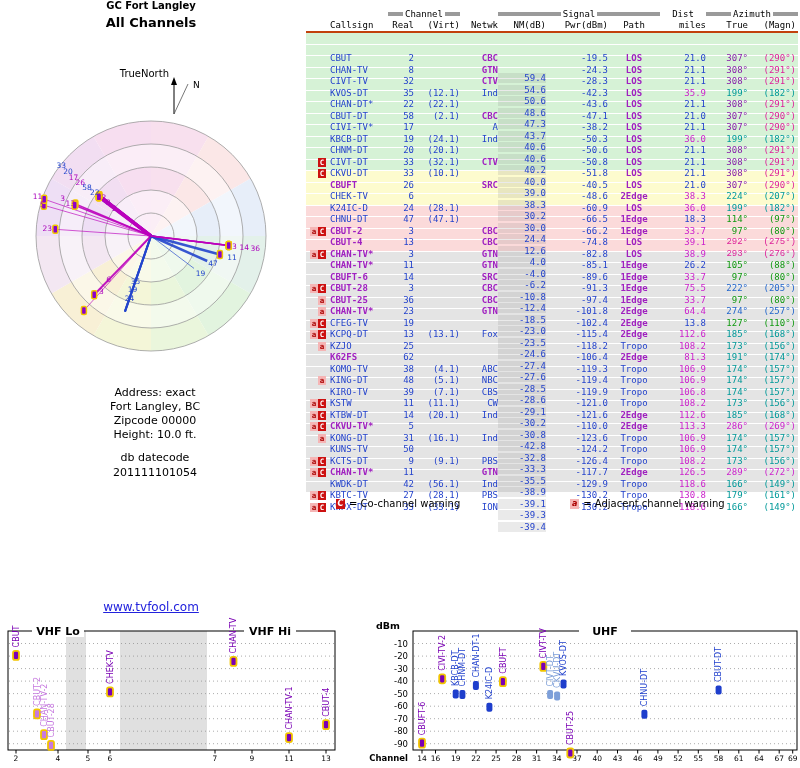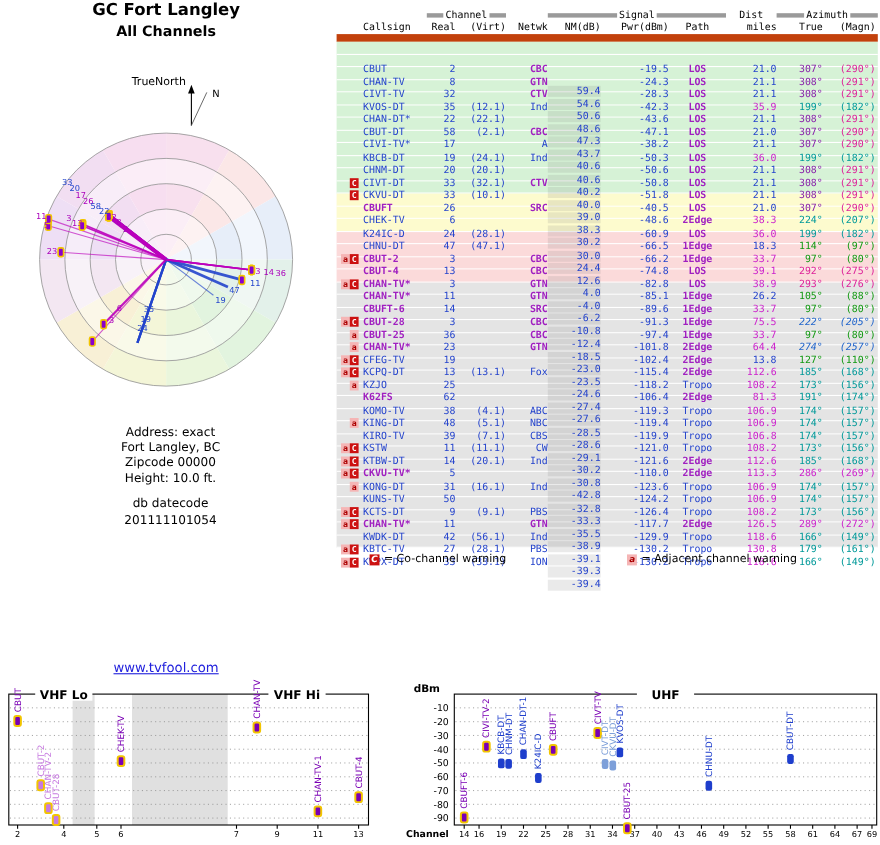--- a/index.html
+++ b/index.html
@@ -1,55 +1,55 @@
 <!DOCTYPE html>
 <html><head>
 <meta charset="utf-8">
 <style>
   html,body{margin:0;padding:0;background:#fff;}
   body{width:800px;height:768px;position:relative;font-family:"DejaVu Sans",sans-serif;overflow:hidden;}
   .abs{position:absolute;}
   
   #title-block{left:0;top:8;width:302px;text-align:center;}
-  #report-title{font-size:15px;font-weight:bold;margin:0;color:#000;}
+  #report-title{font-size:10px;font-weight:bold;margin:0;color:#000;}
   #report-subtitle{font-size:13px;font-weight:bold;margin:4px 0 0 0;color:#000;}
   #radar-wrap{left:6px;top:56px;width:290px;height:350px;}
   #criteria{left:55px;top:386px;width:200px;text-align:center;font-size:11px;color:#000;}
   #criteria .head{font-weight:bold;text-decoration:underline;margin-bottom:12px;}
   #criteria .line{line-height:14px;}
   #criteria .datecode{margin-top:8px;line-height:15px;}
   #site-link{left:0;top:600px;width:302px;text-align:center;font-size:12px;}
   #site-link a{color:#2222dd;text-decoration:underline;cursor:pointer;}
   
   #sigtable{left:306px;top:8px;width:492px;font-family:"DejaVu Sans Mono",monospace;font-size:9px;color:#000;}
   .grid{display:grid;grid-template-columns:22px 60px 26px 46px 38px 48px 62px 52px 46px 42px 48px;}
   .ghead{display:grid;grid-template-columns:82px 72px 38px 162px 46px 92px;height:11px;align-items:center;}
   .grp{display:flex;align-items:center;gap:2px;font-size:9px;}
   .grp::before,.grp::after{content:"";flex:1;height:4px;background:#9a9a9a;}
   .grp span{white-space:nowrap;}
   .gdist{text-align:center;font-size:9px;}
-  .chead{height:12px;border-bottom:7px solid #c2410c;align-items:center;}
+  .chead{height:12px;border-bottom:2px solid #c2410c;align-items:center;}
   .trow{height:11.5px;box-sizing:border-box;border-bottom:1px solid #fff;align-items:center;}
   .cell{white-space:pre;overflow:visible;line-height:10px;}
   .ra{text-align:right;}
   .ct{text-align:center;}
   .badge-cell{text-align:right;padding-right:2px;}
   .cs{padding-left:2px;}
   .nmcell{box-shadow:inset 0 0 0 99px rgba(115,115,115,0.15);margin-top:40px;}
   .bg-g{background:#d6f2d6;}
   .bg-y{background:#fdfbce;}
   .bg-p{background:#fbdada;}
   .bg-e{background:#e4e4e4;}
   .c-b{color:#2443cc;} .c-p{color:#a020c0;font-weight:bold;} .c-m{color:#cc22cc;}
   .azc-nw-t{color:#8822aa;} .azc-nw-m{color:#dd2299;}
-  .azc-pk-t,.azc-pk-m{color:#dd2299;}
+  .azc-pk-t,.azc-pk-m{color:#dd2299;font-family:Liberation Mono, monospace;}
   .azc-mg-t,.azc-mg-m{color:#cc22cc;}
   .azc-tl-t,.azc-tl-m{color:#009999;}
   .azc-gr-t,.azc-gr-m{color:#119911;}
-  .azc-bl-t,.azc-bl-m{color:#2266cc;font-style:italic;}
+  .azc-bl-t,.azc-bl-m{color:#2266cc;}
   .bdg{display:inline-block;width:8px;height:9px;font-size:7.5px;font-weight:bold;line-height:9px;text-align:center;font-style:normal;vertical-align:middle;}
   .bdg-c{background:#cc1111;color:#fff;}
   .bdg-a{background:#f5b5b5;color:#aa0000;}
   #legend{display:flex;margin-top:5px;font-size:10px;font-family:"DejaVu Sans",sans-serif;align-items:center;}
   #legend .item{display:flex;align-items:center;gap:4px;}
   #legend .lb{display:inline-block;width:9px;height:10px;font-size:8px;font-weight:bold;line-height:10px;text-align:center;}
   #legend .i1{margin-left:30px;} #legend .i2{margin-left:110px;}
   
   #chart-wrap{left:0;top:580px;width:800px;height:188px;}
   svg text{font-family:"DejaVu Sans",sans-serif;}

